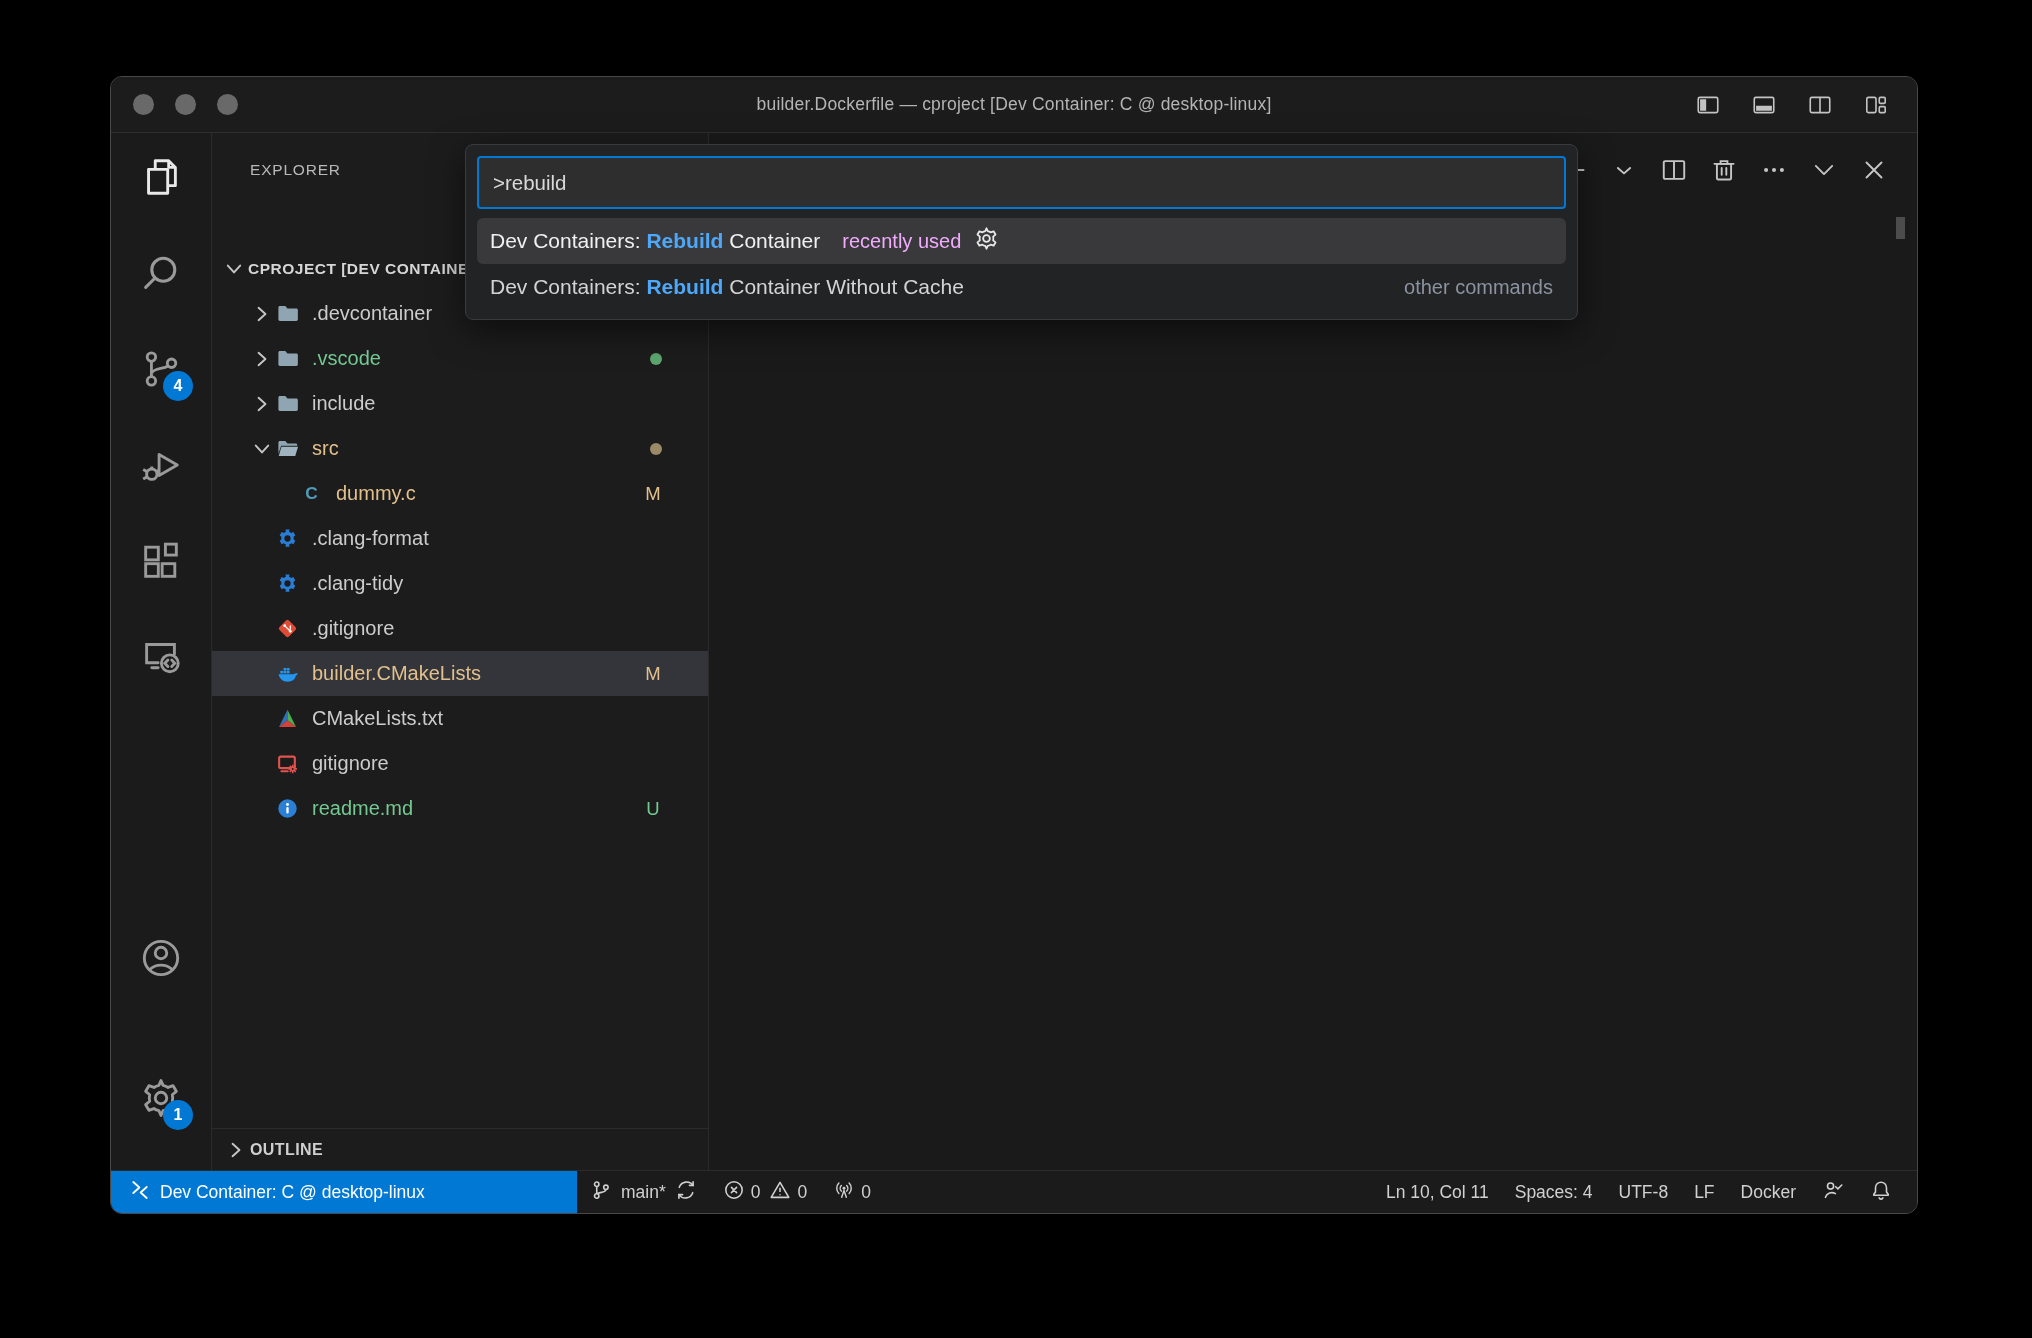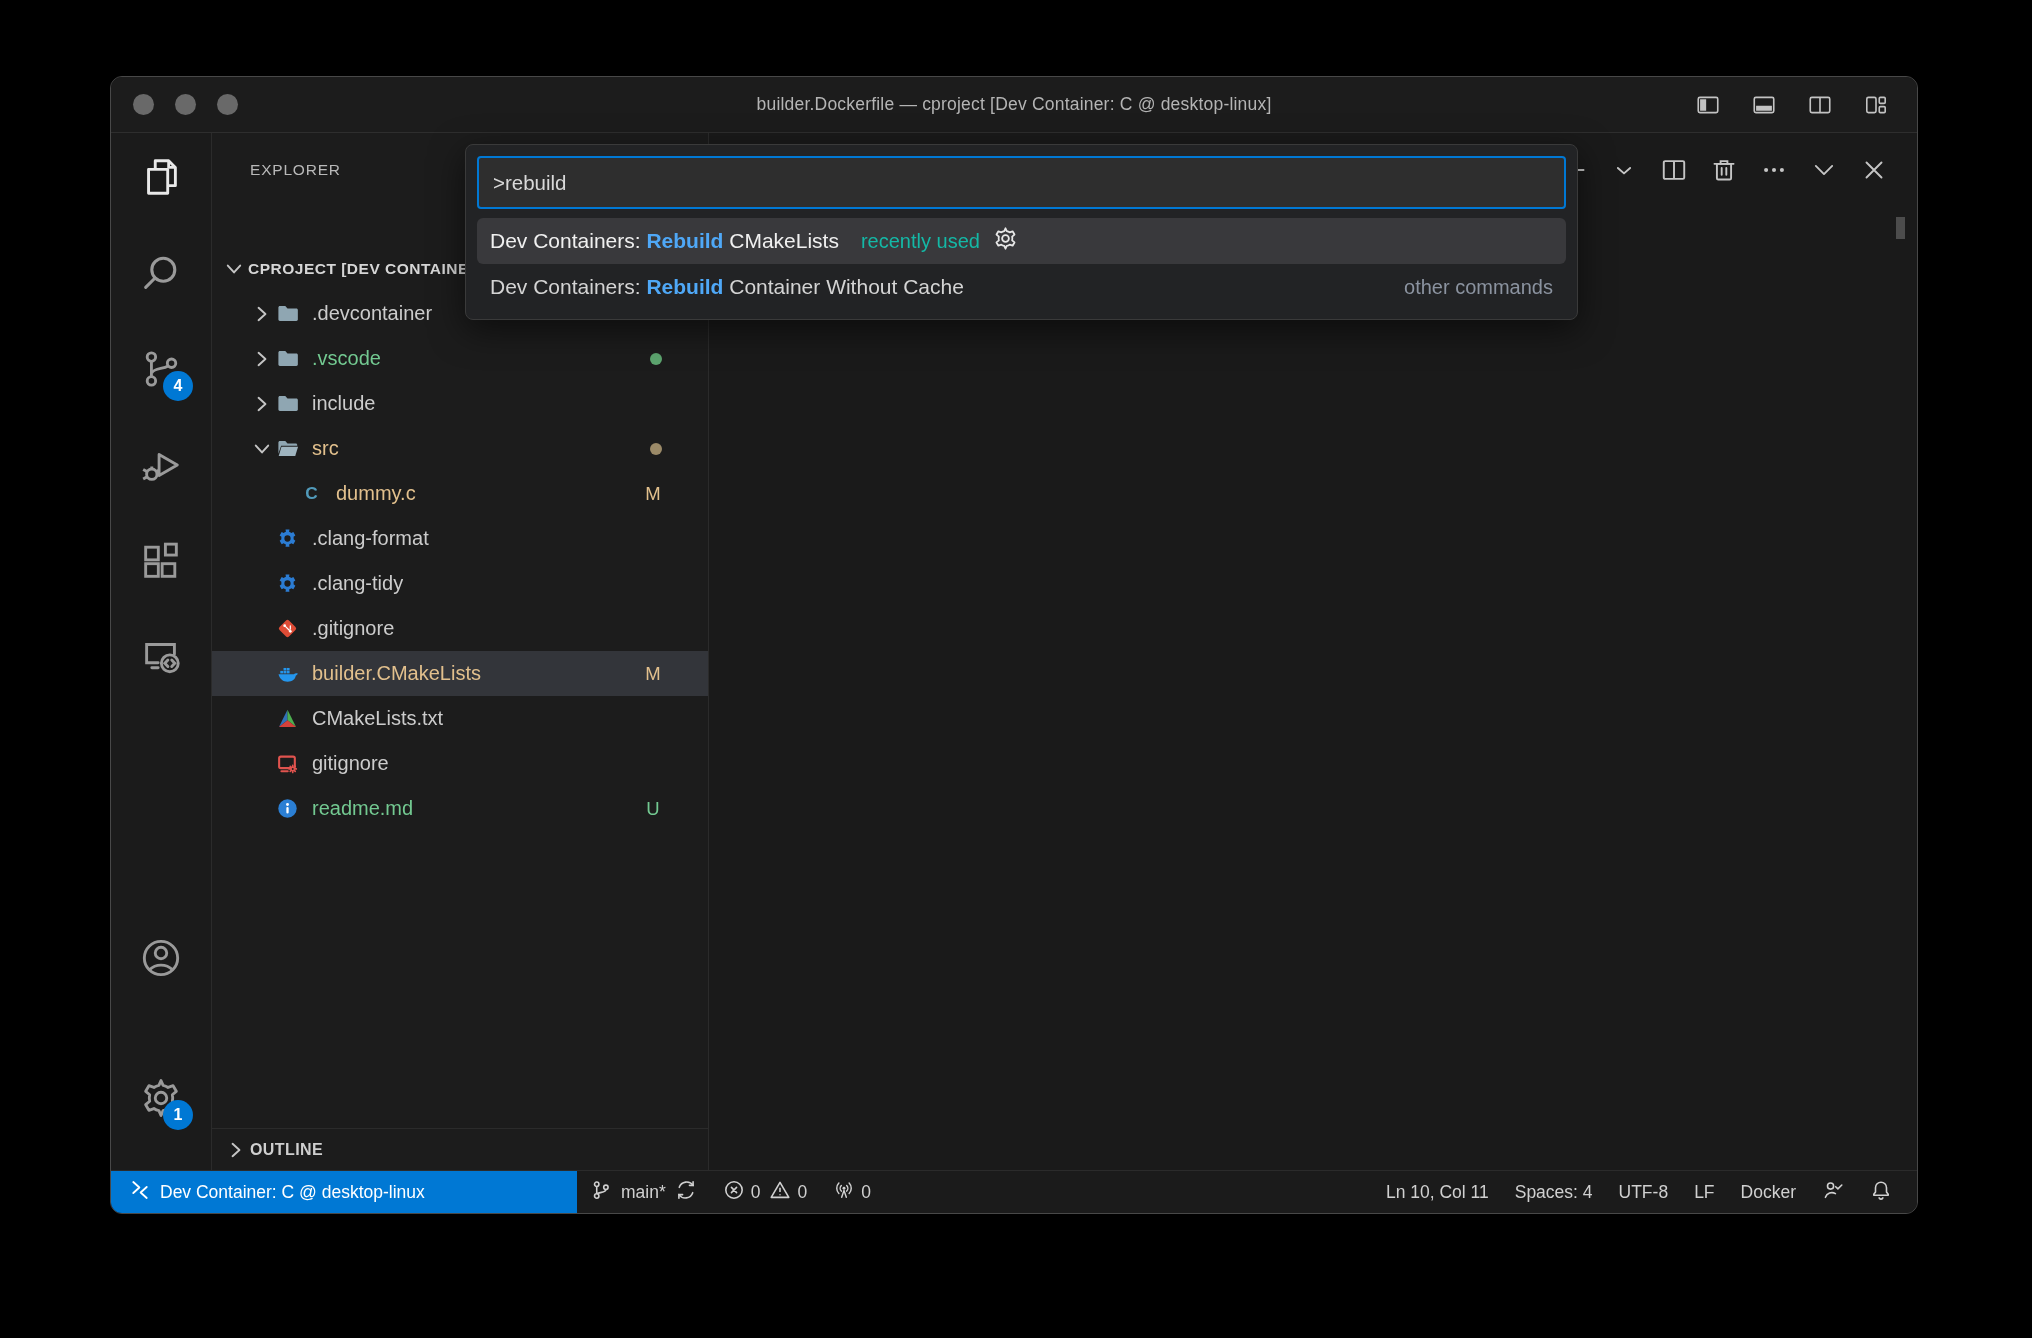--- a/index.html
+++ b/index.html
@@ -88,21 +88,21 @@
              box-shadow:0 10px 34px rgba(0,0,0,.55); padding:11px 11px 9px; }
   .qp-input { width:100%; height:53px; background:#2e2e2e; border:2px solid #0078d4; border-radius:4px;
               color:#d9d9d9; font-size:20.5px; padding:0 14px; outline:none;
               font-family:"Liberation Sans","DejaVu Sans",sans-serif; }
   .qp-rows { margin-top:9px; }
   .qp-row { height:46px; display:flex; align-items:center; padding:0 13px; border-radius:6px;
             font-size:21px; color:#d4d4d4; cursor:pointer; }
   .qp-row.selected { background:#39393c; color:#f0f0f0; }
   .qp-hl { color:#4fa8f7; font-weight:700; }
   .qp-meta { margin-left:auto; display:flex; align-items:center; gap:12px; font-size:20px; color:#8b93a0; }
-  .qp-row.selected .qp-meta { color:#14b8a6;margin-left:22px; }
+  .qp-row.selected .qp-meta { color:#f0abfc;margin-left:22px; }
   .qp-meta svg { width:27px; height:27px; color:#e8e8e8; }
 </style>
 </head>
 <body>
 
 <div class="stage">
   <div class="window">
 
     <div class="titlebar">
       <div class="traffic">
@@ -497,21 +497,21 @@
               </svg></span>
         </div>
       </div>
     </div>
   </div>
 
   <div class="palette">
     <input class="qp-input" readonly="" value="&gt;rebuild" style="">
     <div class="qp-rows" id="palette-results">
         <div class="qp-row selected">
-          <div><span>Dev Containers: </span><span class="qp-hl">Rebuild</span><span> CMakeLists</span></div>
+          <div><span>Dev Containers: </span><span class="qp-hl">Rebuild</span><span> Container</span></div>
           <div class="qp-meta">
             <span>recently used</span>
             <span><svg viewBox="0 0 24 24" fill="none" stroke="currentColor" stroke-width="1.6" stroke-linejoin="round">
                 <circle cx="12" cy="12" r="3"></circle>
                 <path d="M12 2.9l1.1 2.5a7 7 0 012.6 1.1l2.6-.9 1.7 2.9-2.1 1.8a7 7 0 010 3.4l2.1 1.8-1.7 2.9-2.6-.9a7 7 0 01-2.6 1.1L12 21.1l-1.1-2.5a7 7 0 01-2.6-1.1l-2.6.9-1.7-2.9 2.1-1.8a7 7 0 010-3.4L4 8.5l1.7-2.9 2.6.9a7 7 0 012.6-1.1z"></path>
               </svg></span>
           </div>
         </div>
         <div class="qp-row">
           <div><span>Dev Containers: </span><span class="qp-hl">Rebuild</span><span> Container Without Cache</span></div>

